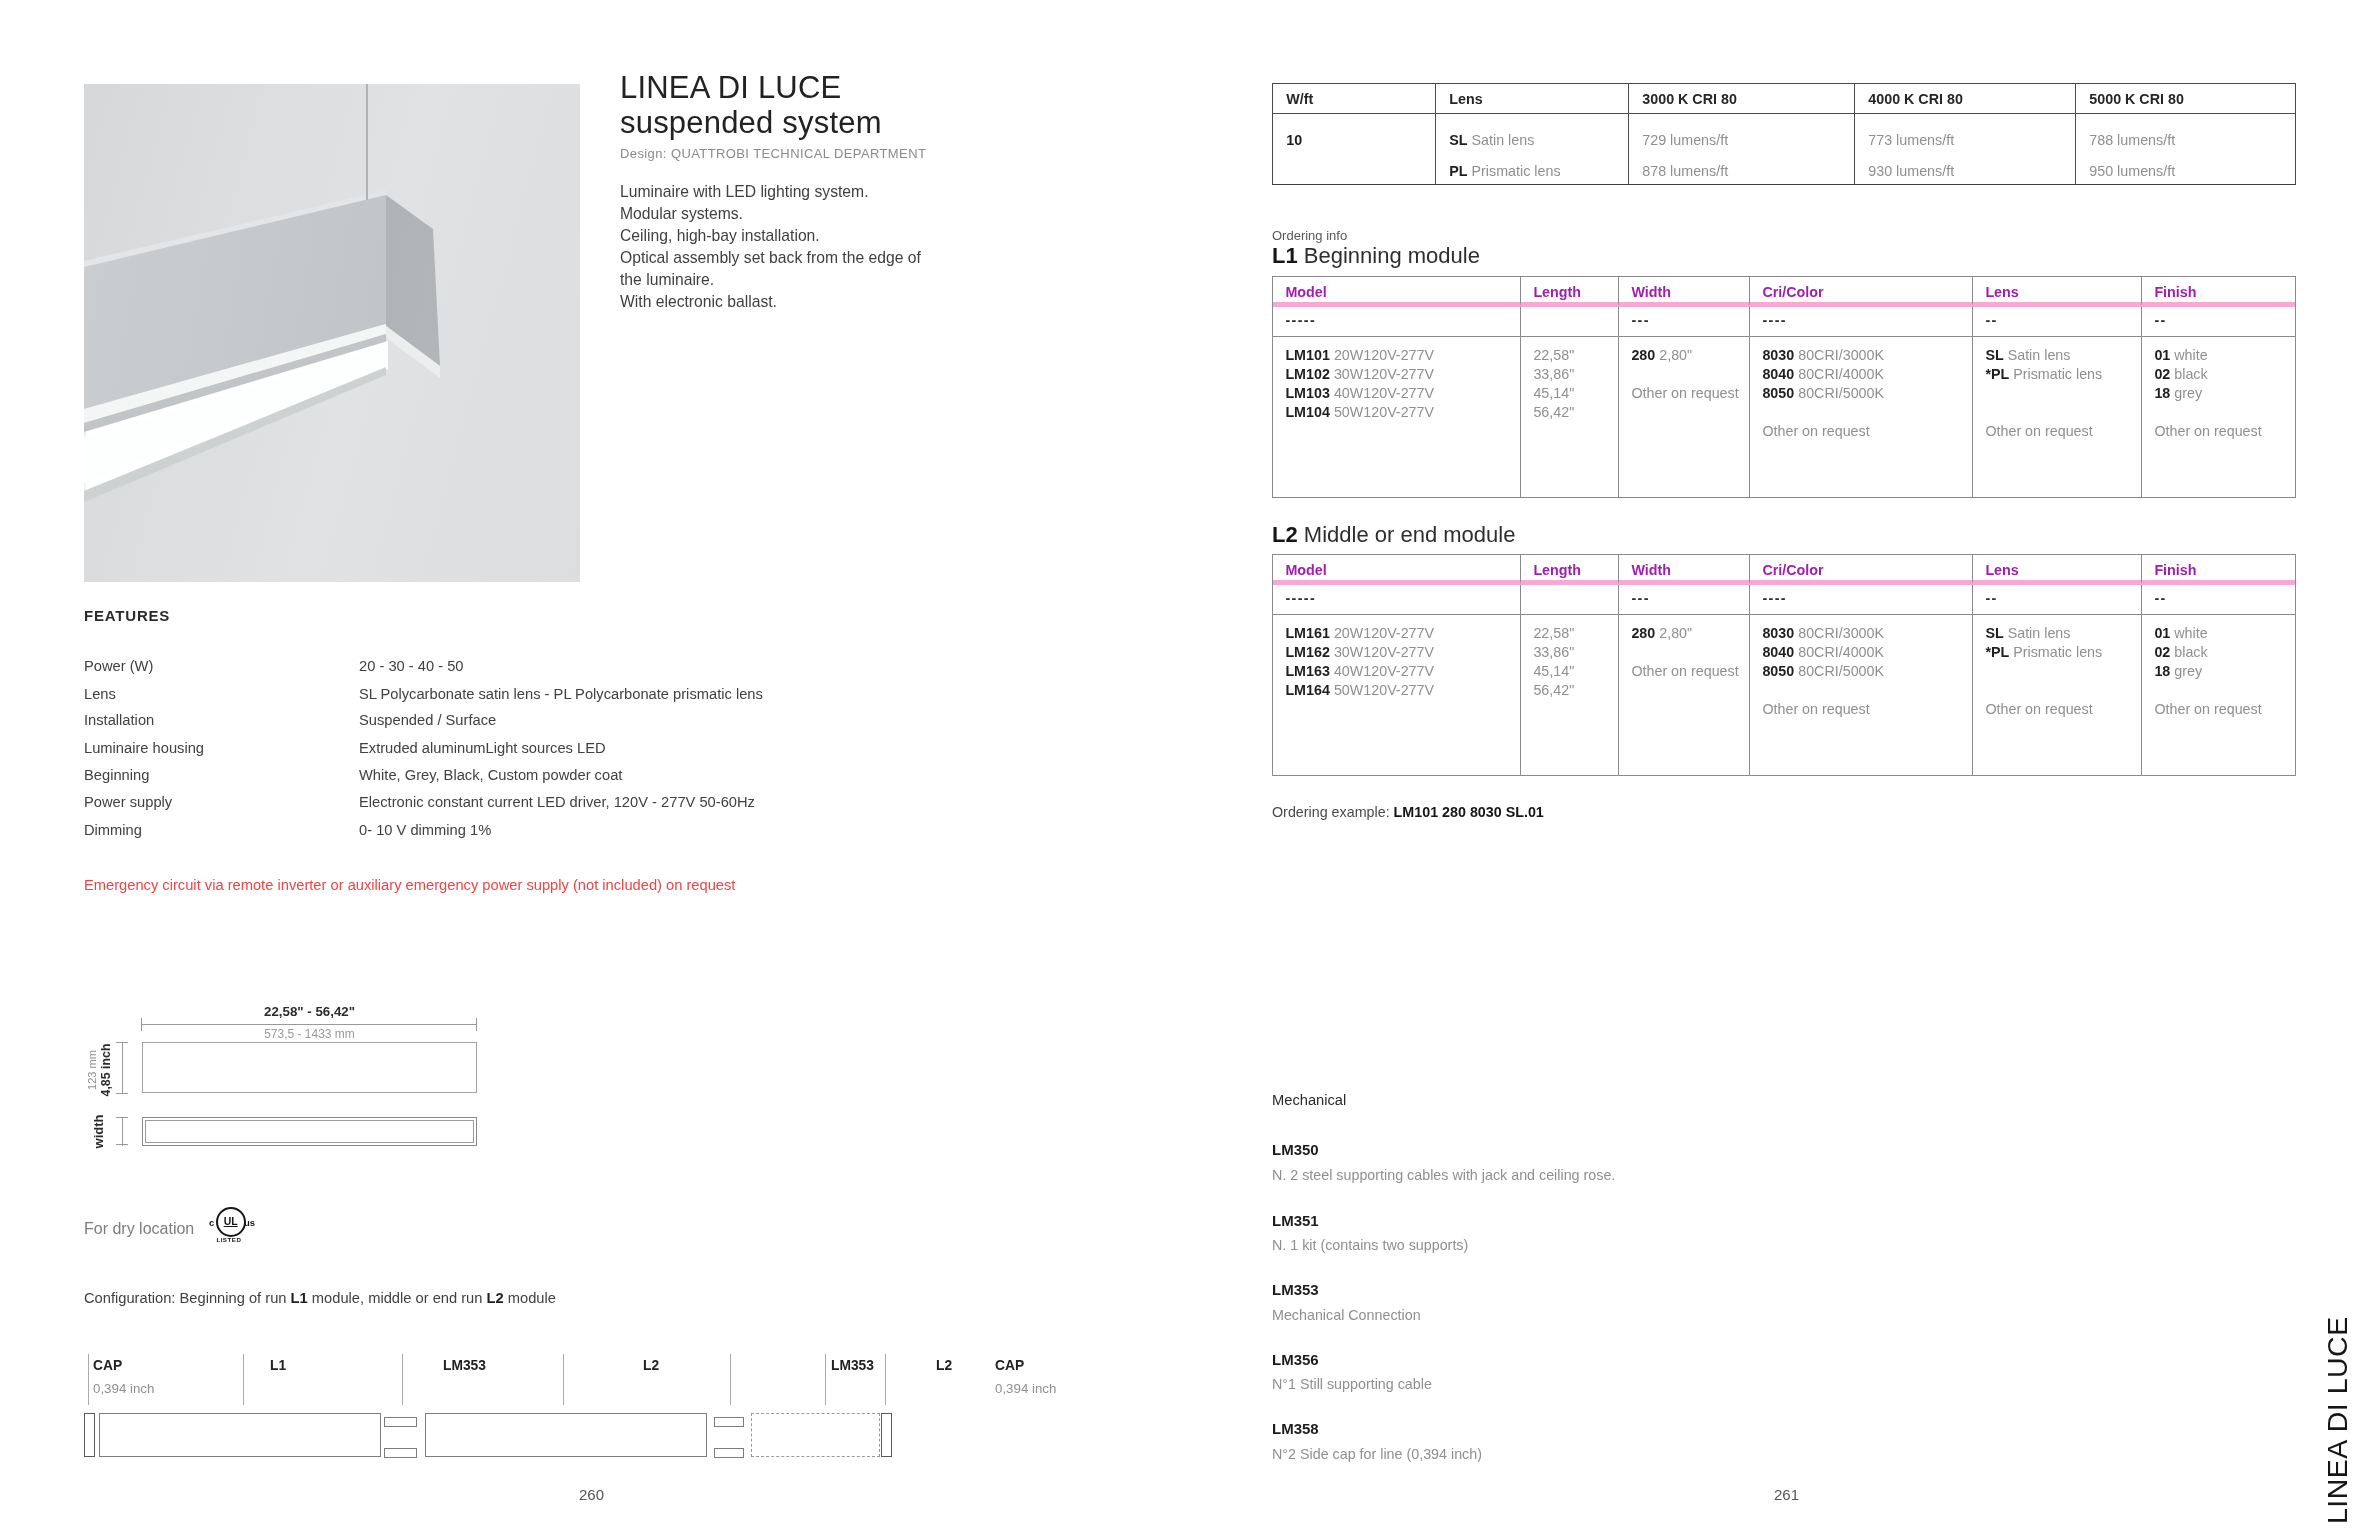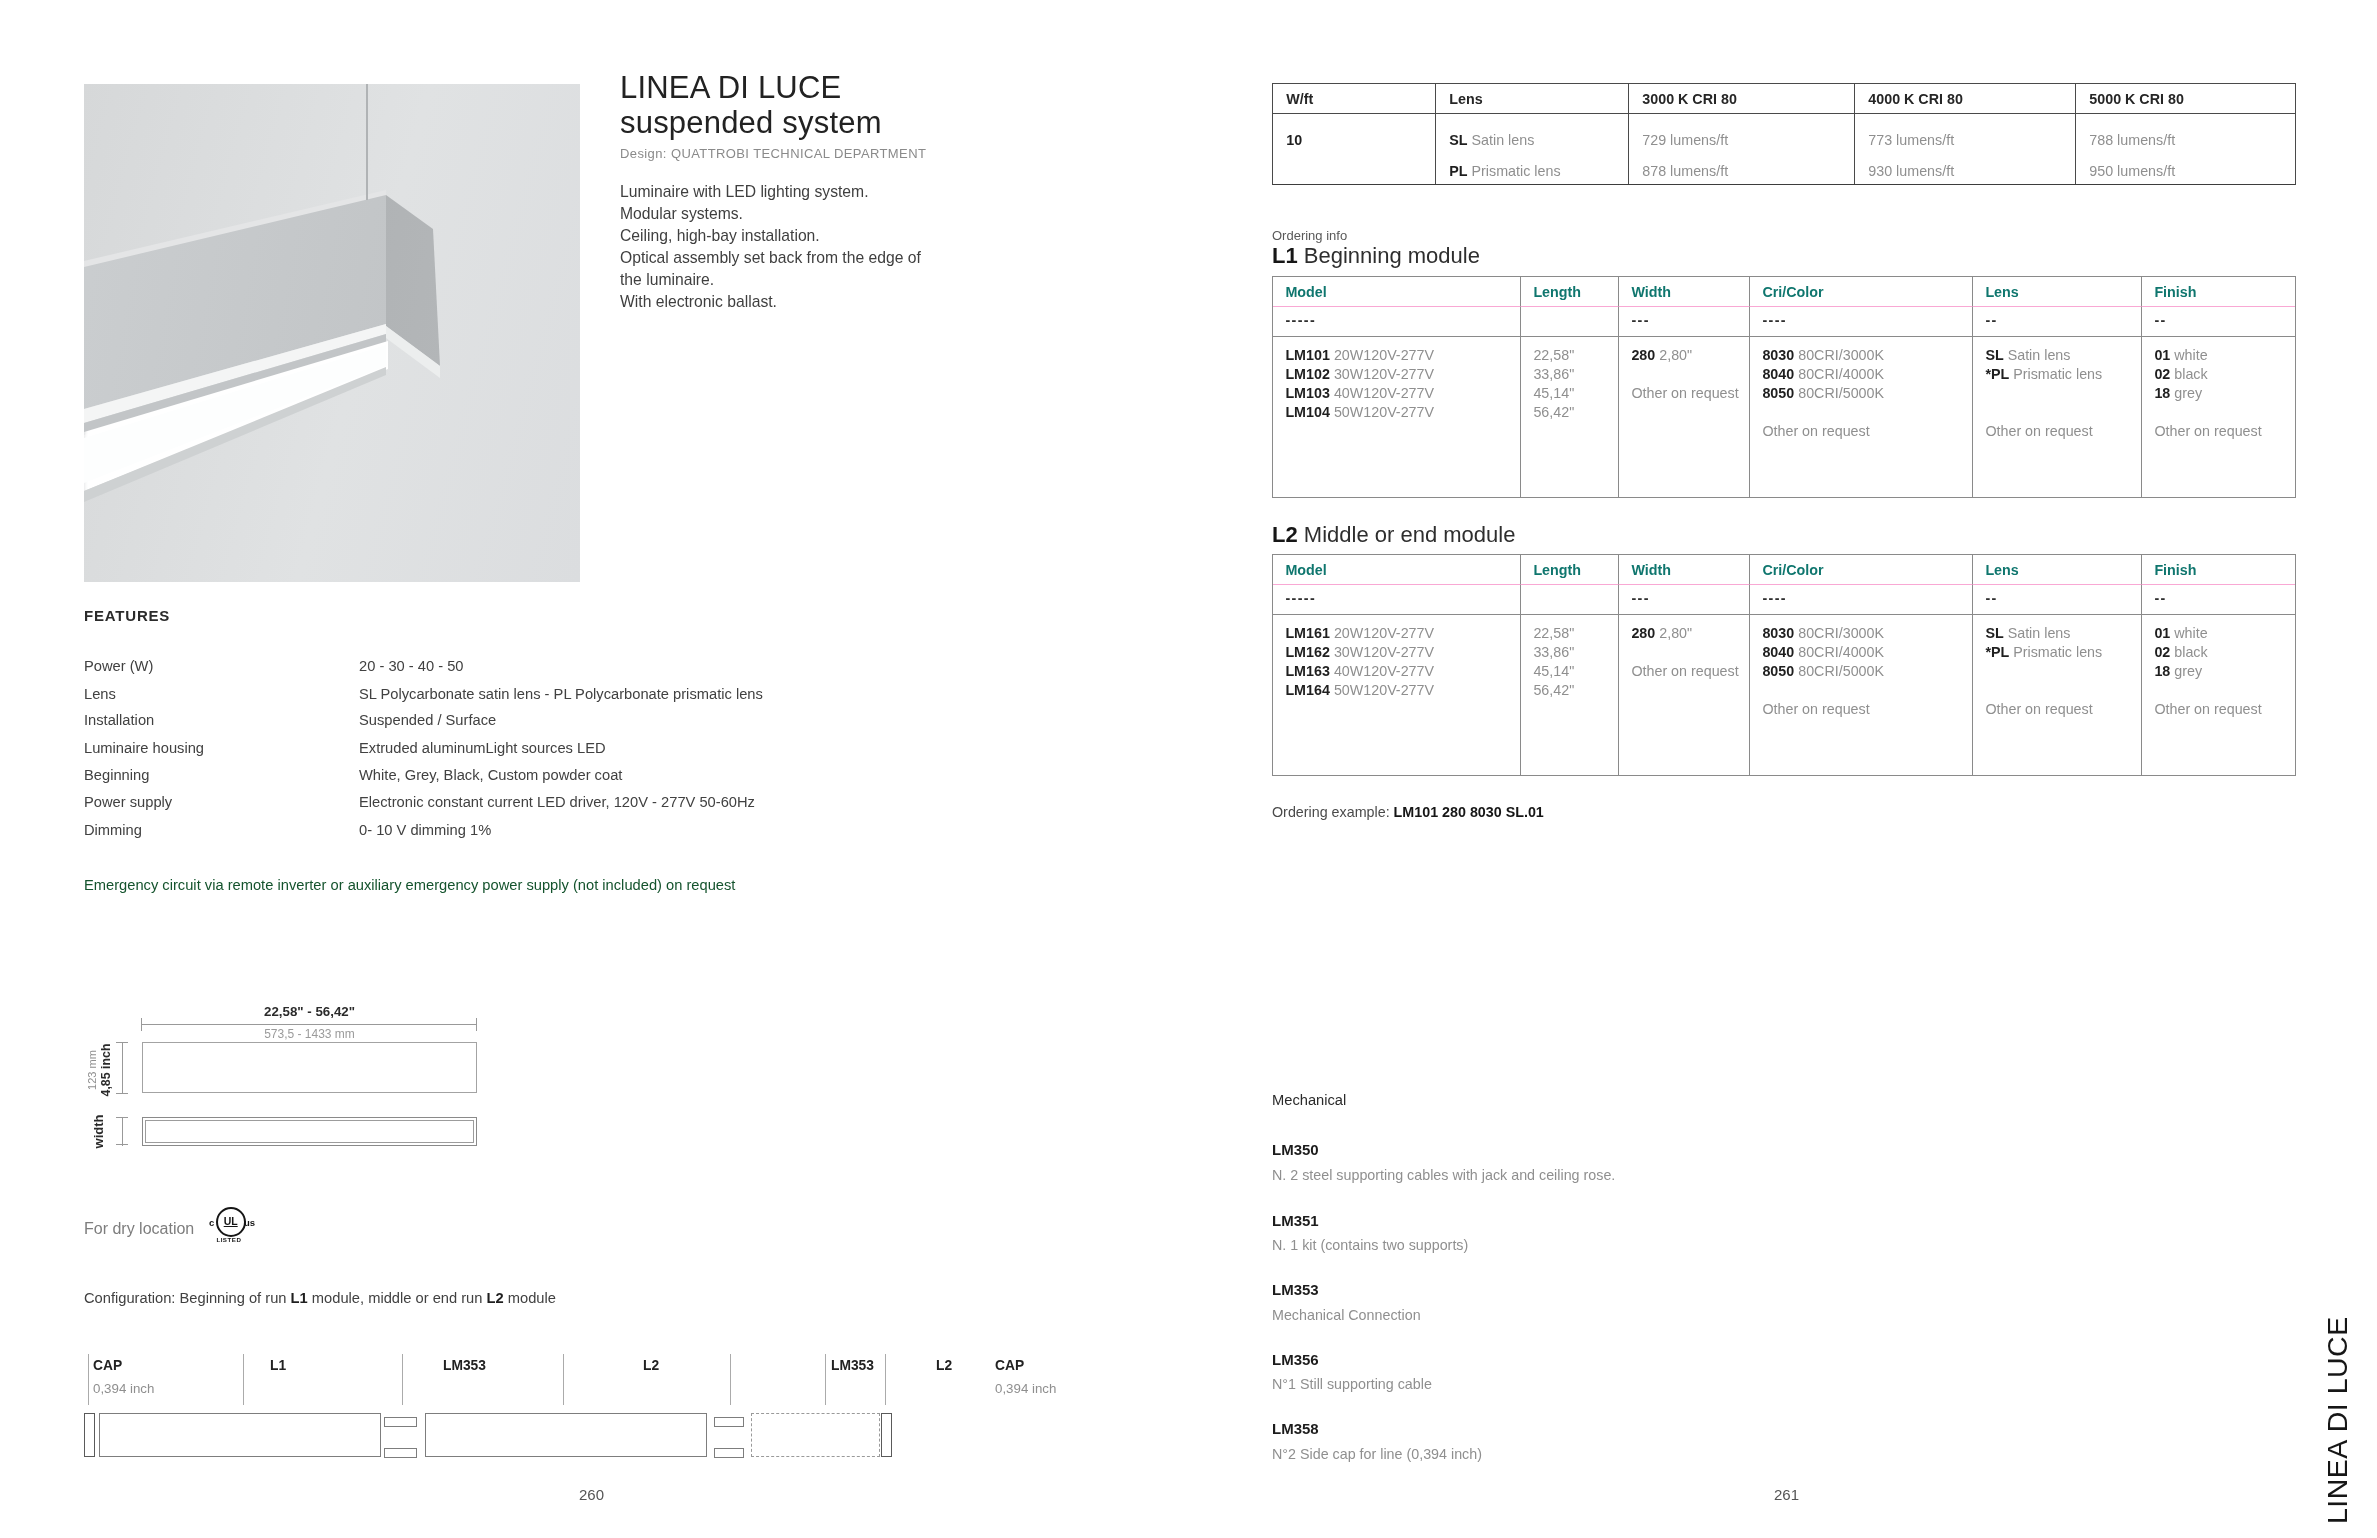--- a/index.html
+++ b/index.html
@@ -27,21 +27,21 @@
            clip-path:polygon(302px 111px,349px 145px,356px 282px,302px 242px);}
   .endStep{background:#eceeee;clip-path:polygon(302px 242px,356px 282px,356px 294px,302px 254px);}
 
   
   .title{left:620px;top:70px;font-size:31px;line-height:35px;color:#222222;letter-spacing:0.2px;}
   .design{left:620px;top:146px;font-size:13px;color:#8a8a8a;letter-spacing:0.4px;}
   .desc{left:620px;top:181px;font-size:15.7px;line-height:22px;color:#3f3f3f;}
   .featTitle{left:84px;top:607px;font-size:15px;font-weight:600;letter-spacing:0.8px;color:#2b2b2b;}
   .featLabel{left:84px;font-size:14.7px;color:#414141;}
   .featValue{left:359px;font-size:14.7px;color:#414141;}
-  .emergency{left:84px;top:877px;font-size:14.7px;color:#14532d;text-align:right;}
+  .emergency{left:84px;top:877px;font-size:14.7px;color:#ef4444;text-align:right;}
 
   
   .dimTextMM{left:142px;top:990px;width:335px;text-align:center;font-size:12px;color:#9b9b9b;margin-top:37px;}
   .dimTextIN{left:142px;top:1004px;width:335px;text-align:center;font-size:13.3px;font-weight:bold;color:#2b2b2b;}
   .hline{background:#999999;height:1px;}
   .vline{background:#999999;width:1px;}
   .dimRect1{left:142px;top:1042px;width:335px;height:51px;border:1px solid #a3a3a3;background:#ffffff;box-sizing:border-box;}
   .dimRect2{left:142px;top:1117px;width:335px;height:28.5px;border:1px solid #8a8a8a;background:#ffffff;box-sizing:border-box;}
   .dimRect2 .inner{position:absolute;left:1.9px;top:1.9px;right:1.9px;bottom:1.9px;border:1px solid #9c9c9c;}
   .rotLabel{transform:rotate(-90deg);text-align:center;}
@@ -77,22 +77,22 @@
   .lumenTable .bc{border-right:1px solid #4a4a4a;padding:11.4px 0 0 13.3px;font-size:14.3px;line-height:31px;
                   color:#8f8f8f;box-sizing:border-box;}
   .lumenTable .last{border-right:none;}
 
   .modTitle{font-size:22px;color:#2e2e2e;text-align:center;}
   .modTitle b{color:#161616;}
   .ordInfo{font-size:13px;color:#595959;}
   .specTable{width:1022px;display:grid;
              grid-template-columns:248px 98px 131px 223px 169px 153px;grid-template-rows:30px 30px 160px;
              border:1px solid #8a8a8a;box-sizing:content-box;background:#fff;}
-  .specTable .hc{border-right:1px solid #8a8a8a;border-bottom:1px solid #f9a8d4;
-                 padding:6.7px 0 0 12.4px;font-size:14.3px;font-weight:600;color:#0f766e;box-sizing:border-box;}
+  .specTable .hc{border-right:1px solid #8a8a8a;border-bottom:5px solid #f9a8d4;
+                 padding:6.7px 0 0 12.4px;font-size:14.3px;font-weight:600;color:#a21caf;box-sizing:border-box;}
   .specTable .dc{border-right:1px solid #8a8a8a;border-bottom:1px solid #8a8a8a;
                  padding:4.8px 0 0 12.4px;font-size:14.3px;font-weight:bold;letter-spacing:1.4px;color:#2e2e2e;box-sizing:border-box;}
   .specTable .bc{border-right:1px solid #8a8a8a;padding:8.6px 9.5px 0 12.4px;font-size:14.3px;line-height:19px;
                  color:#8f8f8f;box-sizing:border-box;}
   .specTable .last{border-right:none;}
   .sp1{height:19px;}
   .sp2{height:38px;}
   .ordExample{font-size:14.3px;color:#4a4a4a;}
   .ordExample b{color:#161616;}
   .accTitle{font-size:14.7px;color:#2b2b2b;}

